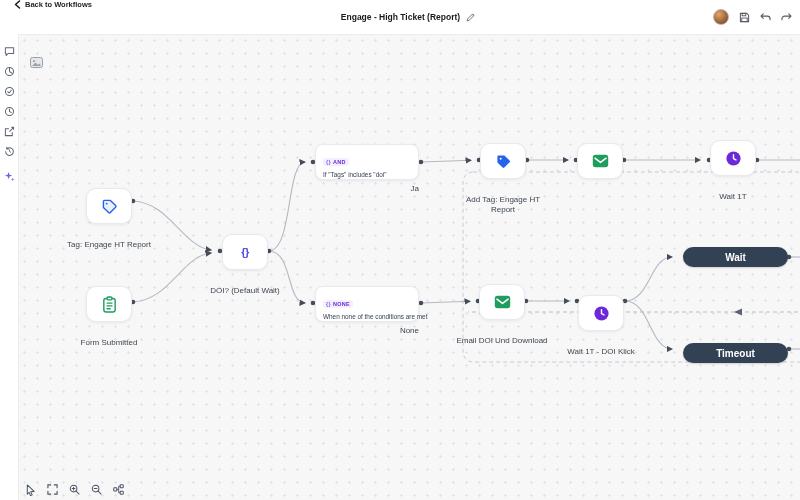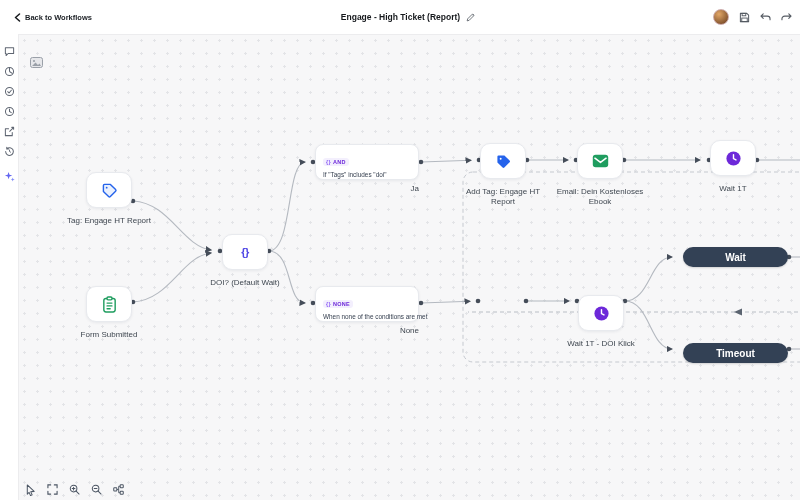--- a/index.html
+++ b/index.html
@@ -1,20 +1,20 @@
 <!DOCTYPE html>
 <html><head>
 <meta charset="utf-8">
 <style>
   html,body{margin:0;padding:0;background:#e9eaec;}
   .stage{position:relative;width:800px;height:500px;background:#f7f7f8;overflow:hidden;
          font-family:"Liberation Sans",sans-serif;-webkit-font-smoothing:antialiased;}
   
   .topbar{position:absolute;left:0;top:0;width:800px;height:34px;background:#fff;
-          border-bottom:1px solid #ececee;z-index:5;display:flex;align-items:center;}
+          border-bottom:1px solid #ececee;z-index:5;display:flex;align-items:flex-start;}
   .back{display:flex;align-items:center;gap:4px;margin-left:14px;cursor:pointer;color:#1b1f24;
         font-size:7.5px;font-weight:600;}
   .title-wrap{position:absolute;left:0;right:0;top:0;height:34px;display:flex;align-items:center;
               justify-content:center;gap:6px;pointer-events:none;padding-left:16px;}
   .title-wrap>*{pointer-events:auto;}
   .page-title{font-size:8.5px;font-weight:700;color:#15181c;}
   .hright{position:absolute;right:8px;top:0;height:34px;display:flex;align-items:center;gap:9px;}
   .avatar{width:14px;height:14px;border-radius:50%;
           background:radial-gradient(circle at 35% 30%,#e2a768,#8a5a32 70%,#5d3a1c);border:0.5px solid #caa;}
   .hicon{width:12px;height:12px;display:flex;align-items:center;justify-content:center;cursor:pointer;}
@@ -33,21 +33,21 @@
   .edges{position:absolute;left:0;top:0;z-index:1;pointer-events:none;}
   .e{fill:none;stroke:#b4b9c0;stroke-width:1.1;}
   .dash{fill:none;stroke:#b9bec5;stroke-width:1;stroke-dasharray:4 3;}
   .group{fill:none;stroke:#c5c9cf;stroke-width:1;stroke-dasharray:4 3;}
   .dot{fill:#454d59;}
   
   .node-wrap{position:absolute;width:110px;z-index:2;display:flex;flex-direction:column;
              align-items:center;cursor:pointer;}
   .card{width:44px;height:34px;background:#fff;border:1px solid #e8eaee;border-radius:10px;
         box-shadow:0 1px 3px rgba(20,30,50,.07);display:flex;align-items:center;justify-content:center;}
-  .nlabel{margin-top:8px;font-size:8px;line-height:1.3;color:#3f4750;text-align:center;max-width:96px;}
+  .nlabel{margin-top:16px;font-size:8px;line-height:1.3;color:#3f4750;text-align:center;max-width:96px;}
   .braces-txt{font-size:11px;font-weight:700;color:#4f46e5;letter-spacing:-0.5px;}
   
   .cond{position:absolute;width:104px;height:36px;box-sizing:border-box;background:#fff;
         border:1px solid #e8eaee;border-radius:8px;box-shadow:0 1px 3px rgba(20,30,50,.07);
         padding:5px 7px;z-index:2;cursor:pointer;}
   .badge{display:inline-flex;align-items:center;gap:2px;font-size:5.5px;font-weight:800;
          color:#6d28d9;background:#f3effd;border-radius:3px;padding:1px 3px;letter-spacing:.3px;}
   .badge .bic{font-size:5.5px;font-weight:800;color:#8b5cf6;}
   .ctext{margin-top:3px;font-size:6.4px;color:#374151;white-space:nowrap;}
   .blabel{position:absolute;font-size:8px;color:#3f4750;text-align:right;z-index:2;}
@@ -195,21 +195,21 @@
   </svg>
 
   <div class="mini-img">
     <svg width="13" height="11" viewBox="0 0 13 11">
       <rect x="0.5" y="0.5" width="12" height="10" rx="2" fill="#e6e7ea" stroke="#9aa0a8"></rect>
       <circle cx="4" cy="4" r="1.1" fill="#9aa0a8"></circle>
       <path d="M2 9 L5.5 5.5 L8 8 L9.5 6.5 L11 9 Z" fill="#9aa0a8"></path>
     </svg>
   </div>
 
-  <div class="node-wrap" style="left:54px;top:172px">
+  <div class="node-wrap" style="left:54px;top:188px">
     <div class="card">
       <svg width="17" height="17" viewBox="0 0 24 24">
         <path d="M20.6 13.2 L13.2 20.6 a1.8 1.8 0 0 1 -2.5 0 L3.4 13.3 V5 a1.6 1.6 0 0 1 1.6 -1.6 h8.3 l7.3 7.3 a1.8 1.8 0 0 1 0 2.5 Z" fill="#eaf1fe" stroke="#2563eb" stroke-width="2" stroke-linejoin="round"></path>
         <circle cx="8" cy="8" r="1.3" fill="#2563eb"></circle>
       </svg>
     </div>
     <div class="nlabel">Tag: Engage HT Report</div>
   </div>
 
   <div class="node-wrap" style="left:54px;top:286px">
@@ -240,33 +240,41 @@
     <div class="nlabel">Add Tag: Engage HT Report</div>
   </div>
 
   <div class="node-wrap" style="left:545px;top:143px">
     <div class="card">
       <svg width="17" height="14" viewBox="0 0 24 20">
         <rect x="1" y="1" width="22" height="18" rx="4" fill="#1f9d5f"></rect>
         <path d="M4 6 L12 12 L20 6" fill="none" stroke="#ffffff" stroke-width="2.2" stroke-linecap="round" stroke-linejoin="round"></path>
       </svg>
     </div>
-    <div class="nlabel">Email: Dein Kostenloses Ebook</div>
   </div>
 
   <div class="node-wrap" style="left:678px;top:140px">
     <div class="card">
       <svg width="17" height="17" viewBox="0 0 24 24">
         <circle cx="12" cy="12" r="10" fill="#6d28d9"></circle>
         <path d="M12 6.5 V12 L15.5 14" fill="none" stroke="#ffffff" stroke-width="2" stroke-linecap="round"></path>
       </svg>
     </div>
     <div class="nlabel">Wait 1T</div>
   </div>
 
+  <div class="node-wrap" style="left:447px;top:284px">
+    <div class="card">
+      <svg width="17" height="14" viewBox="0 0 24 20">
+        <rect x="1" y="1" width="22" height="18" rx="4" fill="#1f9d5f"></rect>
+        <path d="M4 6 L12 12 L20 6" fill="none" stroke="#ffffff" stroke-width="2.2" stroke-linecap="round" stroke-linejoin="round"></path>
+      </svg>
+    </div>
+    <div class="nlabel">Email DOI Und Download</div>
+  </div>
 
   <div class="node-wrap" style="left:546px;top:295px">
     <div class="card">
       <svg width="17" height="17" viewBox="0 0 24 24">
         <circle cx="12" cy="12" r="10" fill="#6d28d9"></circle>
         <path d="M12 6.5 V12 L15.5 14" fill="none" stroke="#ffffff" stroke-width="2" stroke-linecap="round"></path>
       </svg>
     </div>
     <div class="nlabel">Wait 1T - DOI Klick</div>
   </div>

